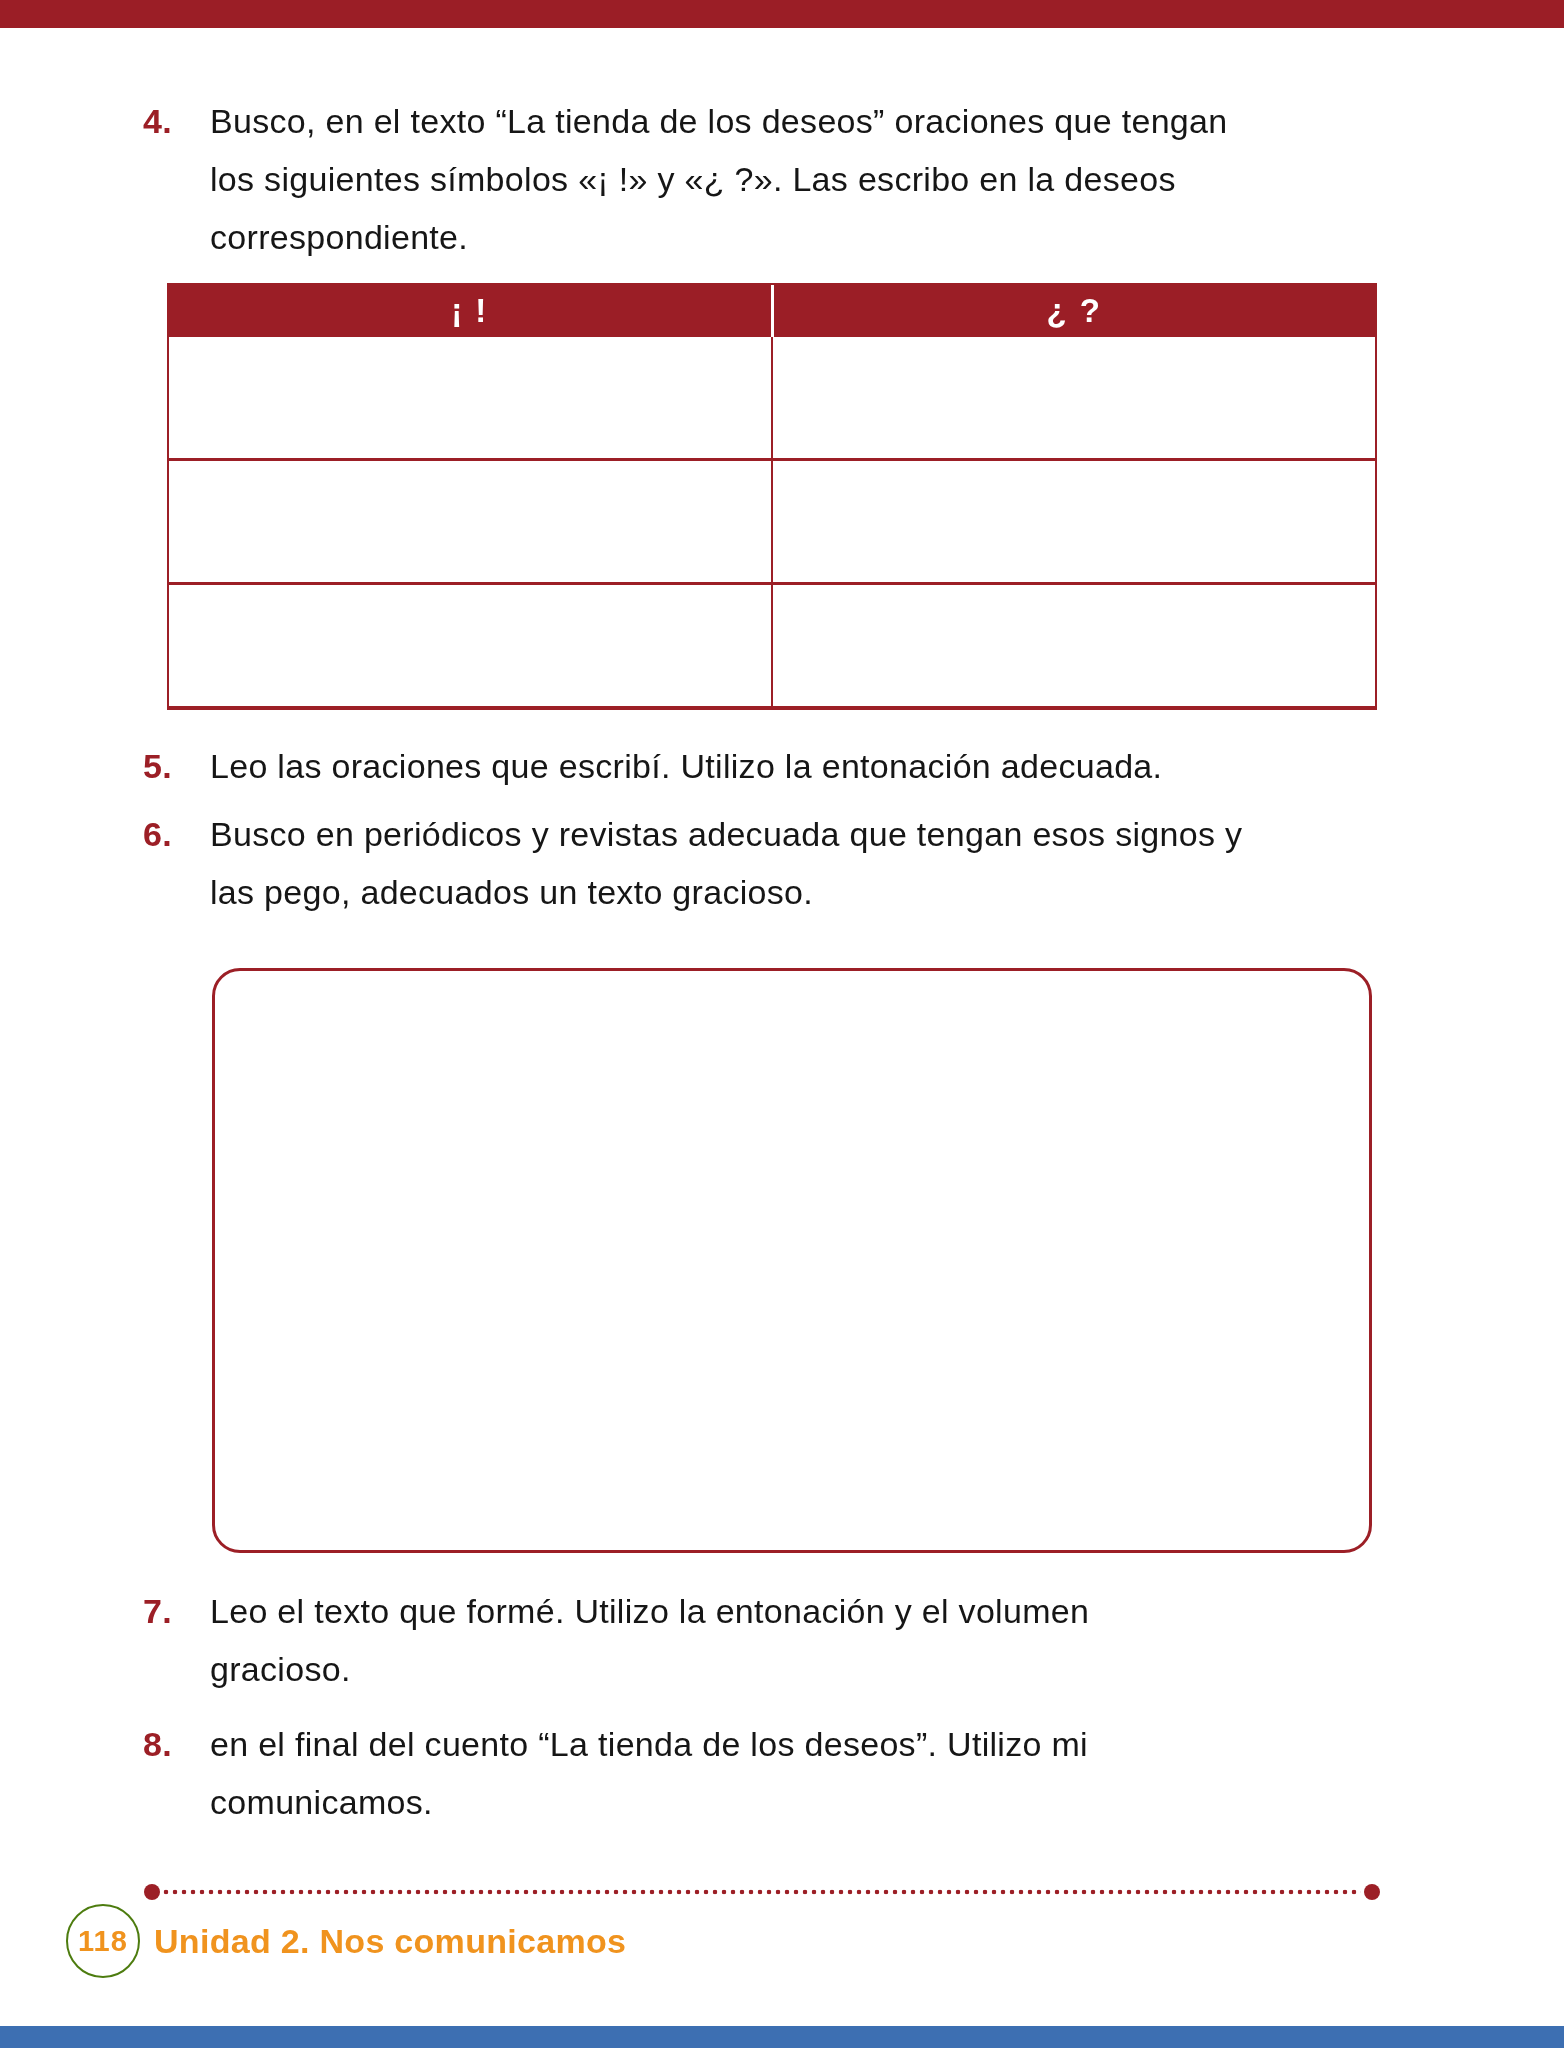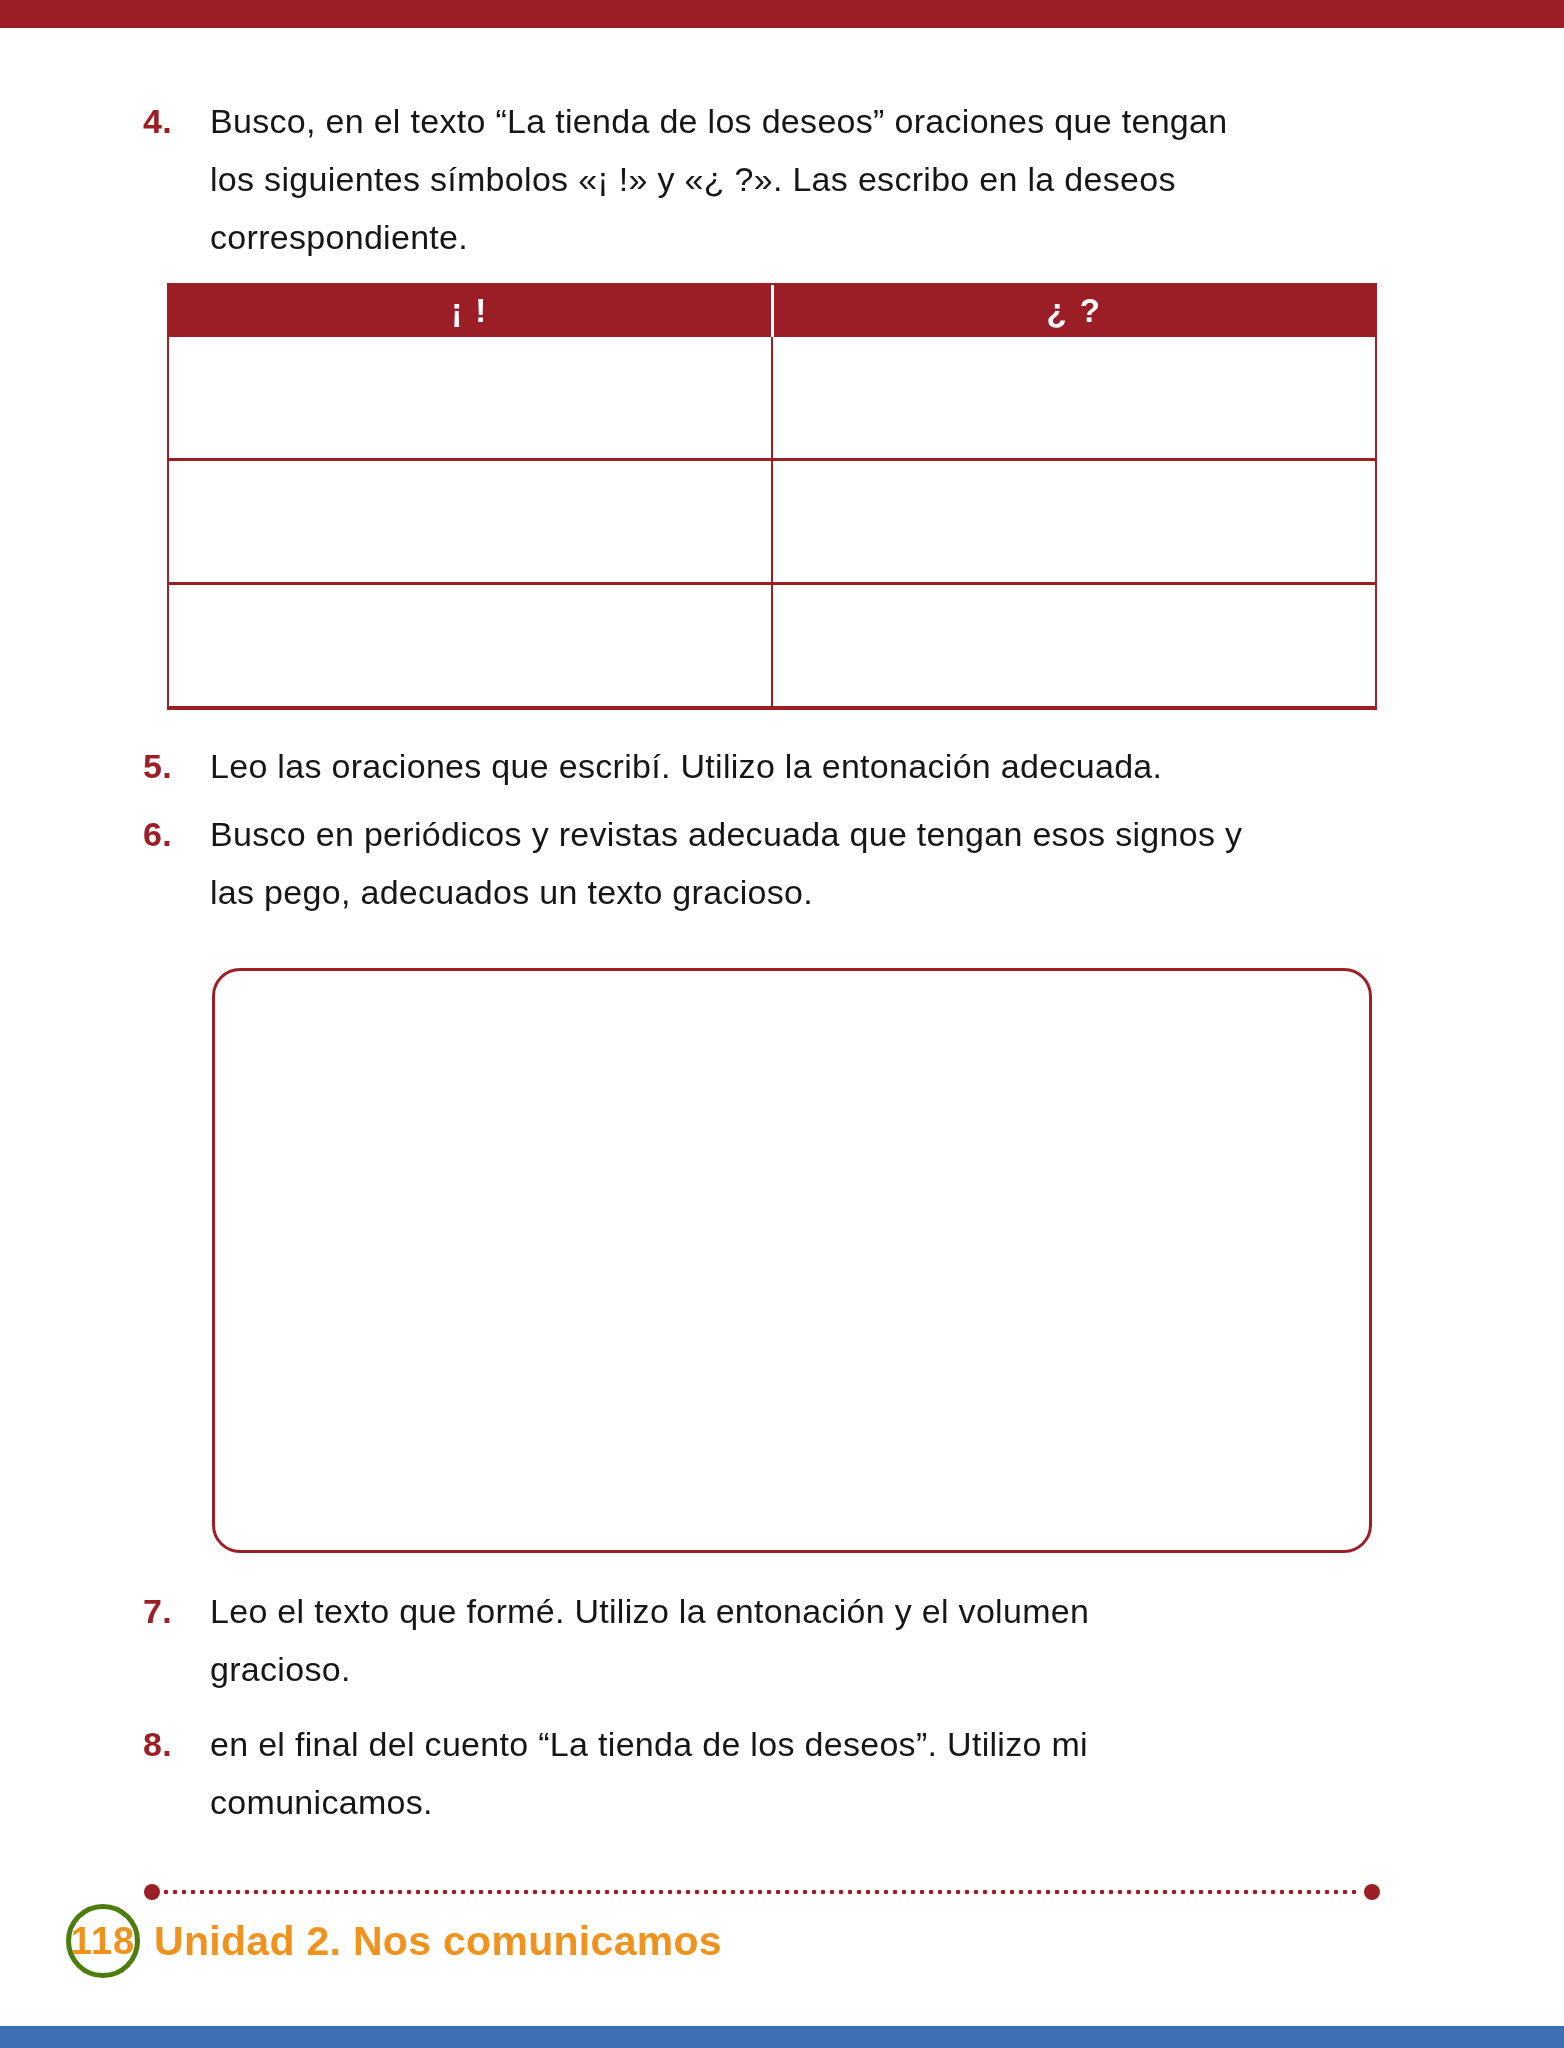--- a/index.html
+++ b/index.html
@@ -34,23 +34,23 @@
   .collage-box{position:absolute;left:212px;top:968px;width:1160px;height:585px;border:3px solid #9c1f26;border-radius:28px;box-sizing:border-box;background:#ffffff;}
 
   
   .dotline{position:absolute;left:144px;top:1884px;width:1236px;height:16px;display:flex;align-items:center;}
   .enddot{flex:0 0 16px;width:16px;height:16px;border-radius:50%;background:#9c1f26;}
   .dots{flex:1;height:6px;margin:0 3px;
     background-image:radial-gradient(circle at 3px 3px,#9c1f26 2px,rgba(0,0,0,0) 2.6px);
     background-size:9px 6px;background-repeat:repeat-x;}
 
   
-  .footer-circle{position:absolute;left:66px;top:1904px;width:74px;height:74px;border:5px solid #4d7c0f;border-radius:50%;box-sizing:border-box;
-    display:flex;align-items:center;justify-content:center;color:#f0931e;font-weight:700;font-size:38px;letter-spacing:1px;}
-  .footer-label{position:absolute;left:154px;top:1904px;height:74px;display:flex;align-items:center;color:#f0931e;font-weight:700;font-size:41px;letter-spacing:.3px;}
+  .footer-circle{position:absolute;left:66px;top:1904px;width:74px;height:74px;border:2px solid #4d7c0f;border-radius:50%;box-sizing:border-box;
+    display:flex;align-items:center;justify-content:center;color:#f0931e;font-weight:700;font-size:29px;letter-spacing:1px;}
+  .footer-label{position:absolute;left:154px;top:1904px;height:74px;display:flex;align-items:center;color:#f0931e;font-weight:700;font-size:34px;letter-spacing:.3px;}
 </style>
 </head>
 <body>
 
 <div class="page">
 
   <div class="bar-top"></div>
 
   <section class="exercise ex4">
     <span class="num">4.</span>

